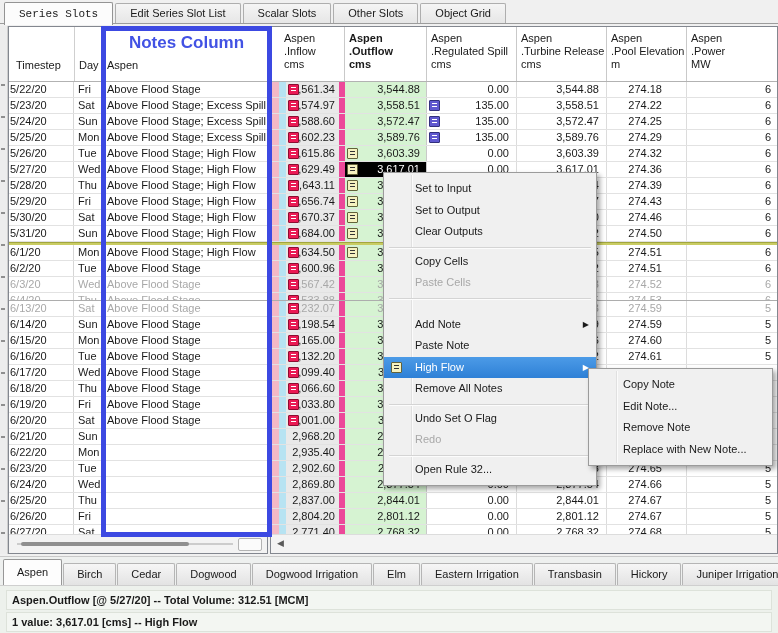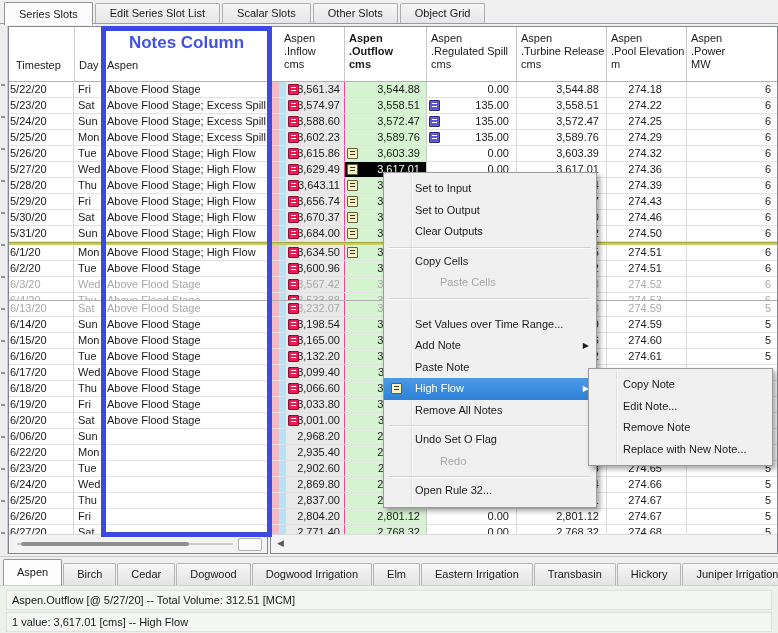--- a/index.html
+++ b/index.html
@@ -4,21 +4,21 @@
 <style>
   html,body{margin:0;padding:0;}
   .win{position:relative;width:778px;height:633px;background:#f0f0f0;overflow:hidden;
        font-family:"Liberation Sans",sans-serif;font-size:11px;color:#1a1a1a;}
 
   
   .toptabs{position:absolute;left:0;top:0;width:778px;height:24px;display:flex;align-items:flex-end;
            border-bottom:1px solid #9c9c9c;box-sizing:border-box;padding-left:4px;background:#f0f0f0;}
   .ttab{height:19px;line-height:19px;padding:0 14px;background:linear-gradient(#f5f5f5,#e6e6e6);
         border:1px solid #aeaeae;border-bottom:none;margin-right:2px;border-radius:2px 2px 0 0;}
-  .ttab.active{height:22px;line-height:22px;background:#fcfcfc;border-color:#949494;position:relative;top:2px;}
+  .ttab.active{height:22px;line-height:22px;background:#fcfcfc;border-color:#949494;position:relative;top:2px;font-family:Liberation Mono, monospace;}
 
   .main{position:absolute;left:0;top:24px;width:778px;height:532px;}
 
   .ruler{position:absolute;left:0;top:2px;width:8px;height:528px;background:#ededed;border-right:1px solid #cdcdcd;box-sizing:border-box;}
   .ruler::after{content:"";position:absolute;left:1px;top:28px;bottom:8px;width:4px;
         background:repeating-linear-gradient(to bottom,transparent 0 30px,#8f8f8f 30px 32px);}
 
   .pane{position:absolute;top:2px;background:#fff;border:1px solid #83878f;box-sizing:border-box;}
   .pane.left{left:8px;width:260px;height:528px;}
   .pane.right{left:270px;width:508px;height:528px;}
@@ -44,21 +44,21 @@
   .gray{color:#a8a8a8;}
   .mdiv{height:3px;background:#c9cc63;border-top:1px solid #a2a63e;box-sizing:border-box;}
 
   .lc-ts{width:65px;padding-left:1px;border-right:1px solid #d6d6d6;box-sizing:border-box;}
   .lc-day{width:28px;padding-left:4px;border-right:1px solid #d6d6d6;box-sizing:border-box;}
   .lc-note{flex:1;padding-left:5px;overflow:hidden;}
 
   .st-p{width:8px;background:#f3b9c6;}
   .st-b{width:7px;background:#b7e3f2;}
   .cell{box-sizing:border-box;position:relative;text-align:right;overflow:hidden;}
-  .c-if{width:59px;background:#e9e9e9;padding-right:4px;border-right:1px solid #ec4899;}
+  .c-if{width:59px;background:#e9e9e9;padding-right:4px;border-right:6px solid #ec4899;}
   .c-of{width:82px;background:#d6f3d2;padding-right:6px;border-right:1px solid #c9c9c9;}
   .c-of.sel{background:#000;color:#fff;}
   .c-sp{width:90px;padding-right:7px;border-right:1px solid #dcdcdc;}
   .c-tr{width:90px;padding-right:7px;border-right:1px solid #dcdcdc;}
   .c-pe{width:80px;padding-right:24px;border-right:1px solid #dcdcdc;}
   .c-pw{width:90px;padding-right:6px;}
 
   
   .ni{position:absolute;left:2px;top:2px;width:11px;height:11px;border-radius:1px;box-sizing:border-box;}
   .ni::before{content:"";position:absolute;left:2px;right:2px;top:2px;bottom:1px;
@@ -81,37 +81,37 @@
   .notes-title{position:absolute;left:0;right:0;top:2px;text-align:center;font-size:17px;font-weight:bold;color:#4252e4;}
 
   
   .menu{position:absolute;background:#f0f0f0;border:1px solid #9b9b9b;box-shadow:3px 3px 5px rgba(0,0,0,.35);
         padding:5px 0;box-sizing:border-box;z-index:5;}
   .menu::before{content:"";position:absolute;left:27px;top:2px;bottom:2px;width:1px;background:#e0e0e0;box-shadow:1px 0 0 #fbfbfb;}
   #ctxmenu{left:383px;top:148px;width:214px;}
   #submenu{left:588px;top:344px;width:185px;z-index:6;}
   .mi{position:relative;height:21.5px;line-height:21.5px;padding-left:31px;}
   #submenu .mi{padding-left:34px;}
-  .mi.dis{color:#a8a8a8;margin-left:25px;}
+  .mi.dis{color:#a8a8a8;}
   .mi.hl{background:linear-gradient(#4c9be7,#2e80d6);color:#fff;}
   .mi .arr{position:absolute;right:7px;top:0;font-size:8px;}
   .msep{height:8px;position:relative;}
   .msep::after{content:"";position:absolute;left:5px;right:5px;top:4px;height:1px;background:#d4d4d4;box-shadow:0 1px 0 #fcfcfc;}
   .mgap{height:12px;}
 
   
   .bottabs{position:absolute;left:0;top:556px;width:778px;height:29px;background:#eef0ef;border-top:1px solid #c9c9c9;
            display:flex;align-items:flex-end;padding-left:3px;box-sizing:border-box;}
   .btab{height:21px;line-height:21px;padding:0 13px;background:linear-gradient(#f6f6f6,#e3e3e3);
         border:1px solid #b5b5b5;border-bottom:none;margin-right:1px;border-radius:2px 2px 0 0;white-space:nowrap;}
   .btab.active{height:25px;line-height:25px;background:#fdfdfd;border-color:#979797;}
 
   
   .status{position:absolute;left:0;top:585px;width:778px;height:48px;background:#edf1ec;border-top:1px solid #cfcfcf;
-          box-sizing:border-box;padding:4px 6px;}
+          box-sizing:border-box;padding:4px 6px;font-weight:bold;}
   .sline{height:18px;line-height:18px;background:#f3f6f2;border:1px solid #dde2da;padding-left:5px;margin-bottom:2px;}
 </style>
 </head>
 <body>
 
 <div class="win">
 
   <div class="toptabs" id="toptabs">
       <div class="ttab active">Series Slots</div>
       <div class="ttab">Edit Series Slot List</div>
@@ -237,21 +237,21 @@
             <div class="lc-ts">6/19/20</div>
             <div class="lc-day">Fri</div>
             <div class="lc-note">Above Flood Stage</div>
           </div>
           <div class="lrow">
             <div class="lc-ts">6/20/20</div>
             <div class="lc-day">Sat</div>
             <div class="lc-note">Above Flood Stage</div>
           </div>
           <div class="lrow">
-            <div class="lc-ts">6/06/20</div>
+            <div class="lc-ts">6/21/20</div>
             <div class="lc-day">Sun</div>
             <div class="lc-note"></div>
           </div>
           <div class="lrow">
             <div class="lc-ts">6/22/20</div>
             <div class="lc-day">Mon</div>
             <div class="lc-note"></div>
           </div>
           <div class="lrow">
             <div class="lc-ts">6/23/20</div>
@@ -623,21 +623,20 @@
 
     <div class="menu" id="ctxmenu">
         <div class="mi">Set to Input</div>
         <div class="mi">Set to Output</div>
         <div class="mi">Clear Outputs</div>
         <div class="msep"></div>
         <div class="mi">Copy Cells</div>
         <div class="mi dis">Paste Cells</div>
         <div class="msep"></div>
         <div class="mgap"></div>
-        <div class="mi">Set Values over Time Range...</div>
         <div class="mi">Add Note<span class="arr">▶</span></div>
         <div class="mi">Paste Note</div>
         <div class="mi hl">High Flow<span class="ni ni-y inmenu"></span><span class="arr">▶</span></div>
         <div class="mi">Remove All Notes</div>
         <div class="msep"></div>
         <div class="mi">Undo Set O Flag</div>
         <div class="mi dis">Redo</div>
         <div class="msep"></div>
         <div class="mi">Open Rule 32...</div>
       </div>

